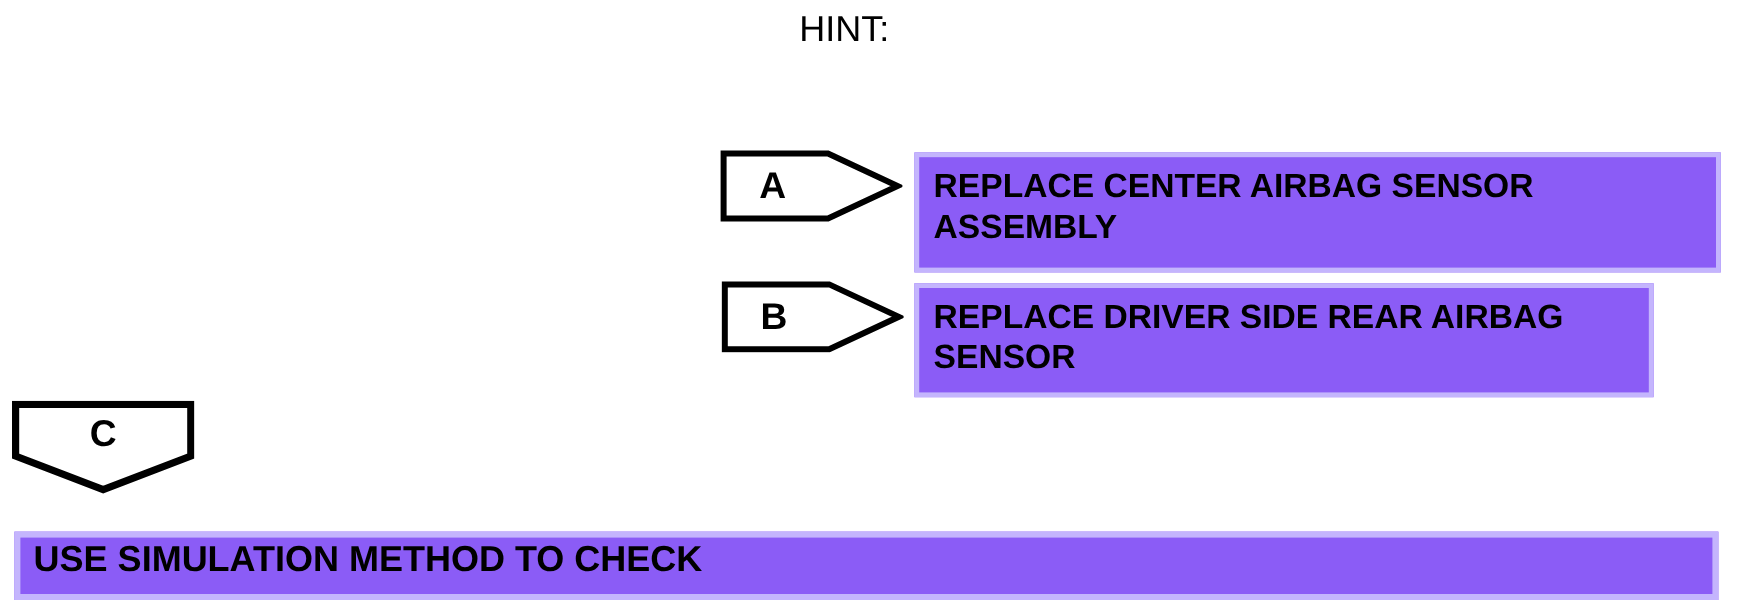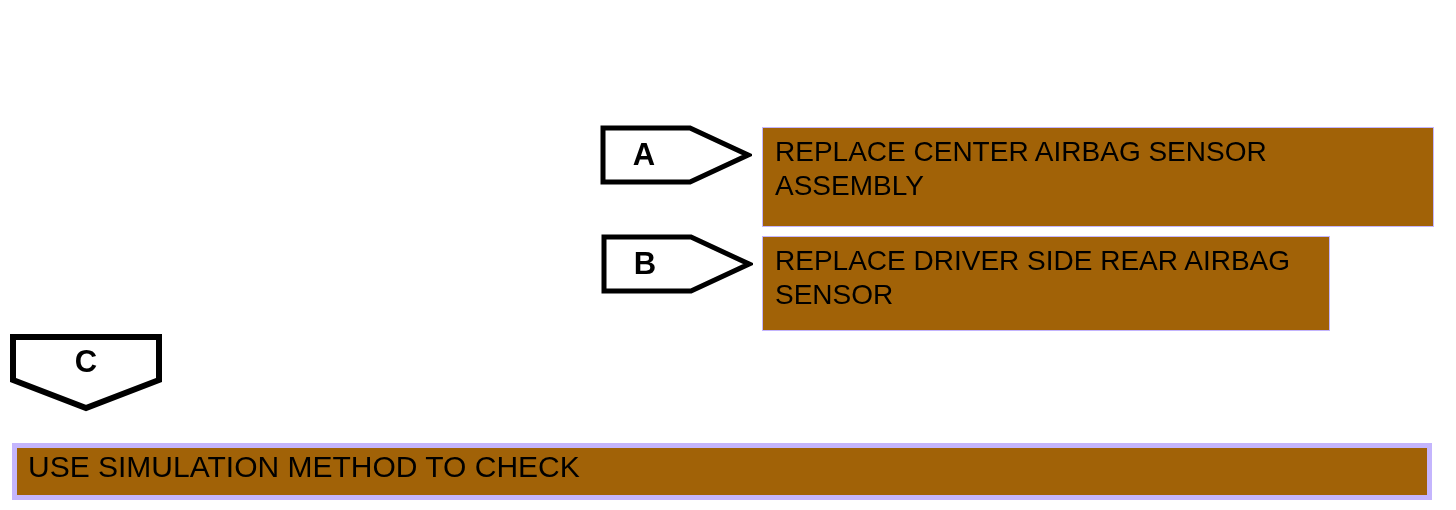--- a/index.html
+++ b/index.html
@@ -48,51 +48,52 @@
   }
   .connector-a { left: 600px; top: 125px; width: 152px; height: 60px; }
   .connector-b { left: 601px; top: 234px; width: 152px; height: 60px; }
   .connector-a .tag, .connector-b .tag { left: 0; top: 0; width: 88px; height: 60px; }
   .connector-c { left: 10px; top: 334px; width: 152px; height: 78px; }
   .connector-c .tag { left: 0; top: 0; width: 152px; height: 56px; }
 
   
   .action-box {
     position: absolute;
-    background: #a16207;
-    border: 1px solid #c4b5fd;
-    font-weight: normal;
+    background: #8b5cf6;
+    border: 4px solid #c4b5fd;
+    font-weight: bold;
     font-size: 28px;
     line-height: 34px;
   }
   .box-a {
     left: 762px; top: 127px;
     width: 672px; height: 100px;
     padding: 7px 26px 0 12px;
   }
   .box-b {
     left: 762px; top: 236px;
-    width: 568px; height: 95px;
+    width: 616px; height: 95px;
     padding: 7px 26px 15px 12px;
   }
   .box-c {
     left: 12px; top: 443px;
     width: 1420px; height: 57px;
     border-width: 5px;
     display: flex;
     align-items: center;
     padding: 0 0 9px 11px;
     font-size: 30px;
     line-height: 34px;
   }
 </style>
 </head>
 <body>
 
 <div class="hint">
+  <div>HINT:</div>
 </div>
 
 <div class="connector connector-a">
   <svg width="152" height="60" viewBox="0 0 152 60">
     <polygon points="3,3 90,3 148,30 90,57 3,57" fill="#ffffff" stroke="#000000" stroke-width="5" stroke-linejoin="miter"></polygon>
   </svg>
   <span class="tag">A</span>
 </div>
 
 <div class="action-box box-a">

